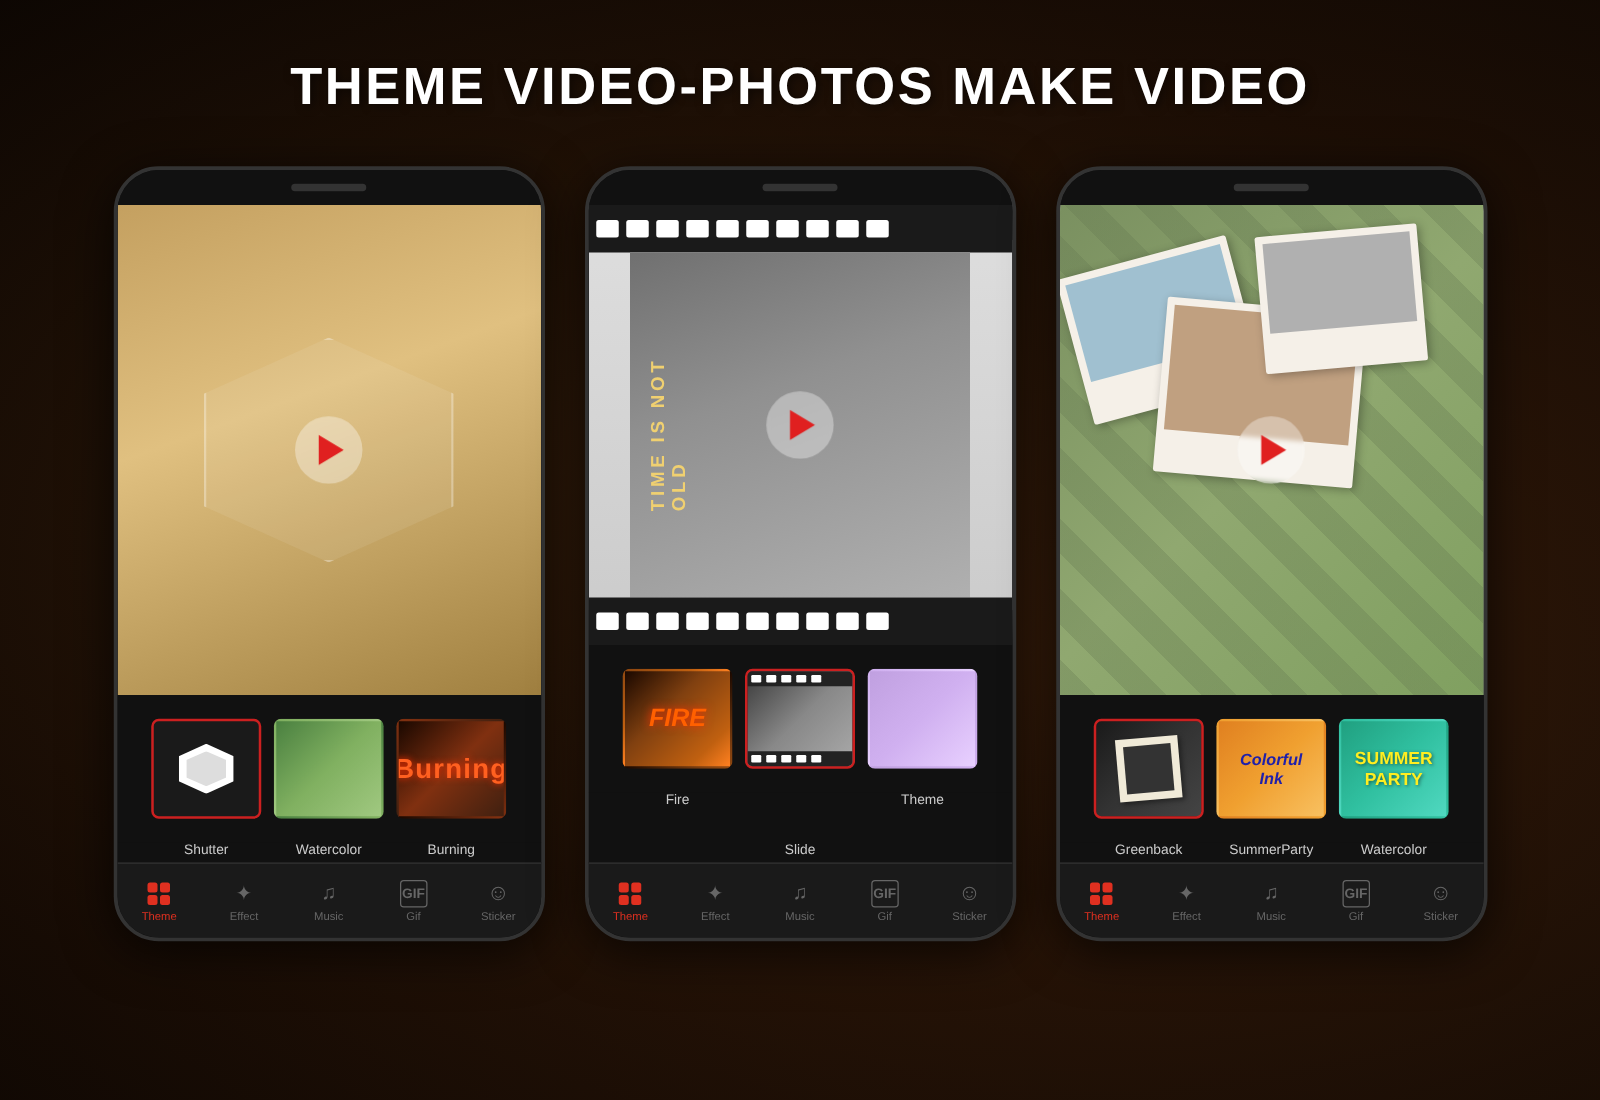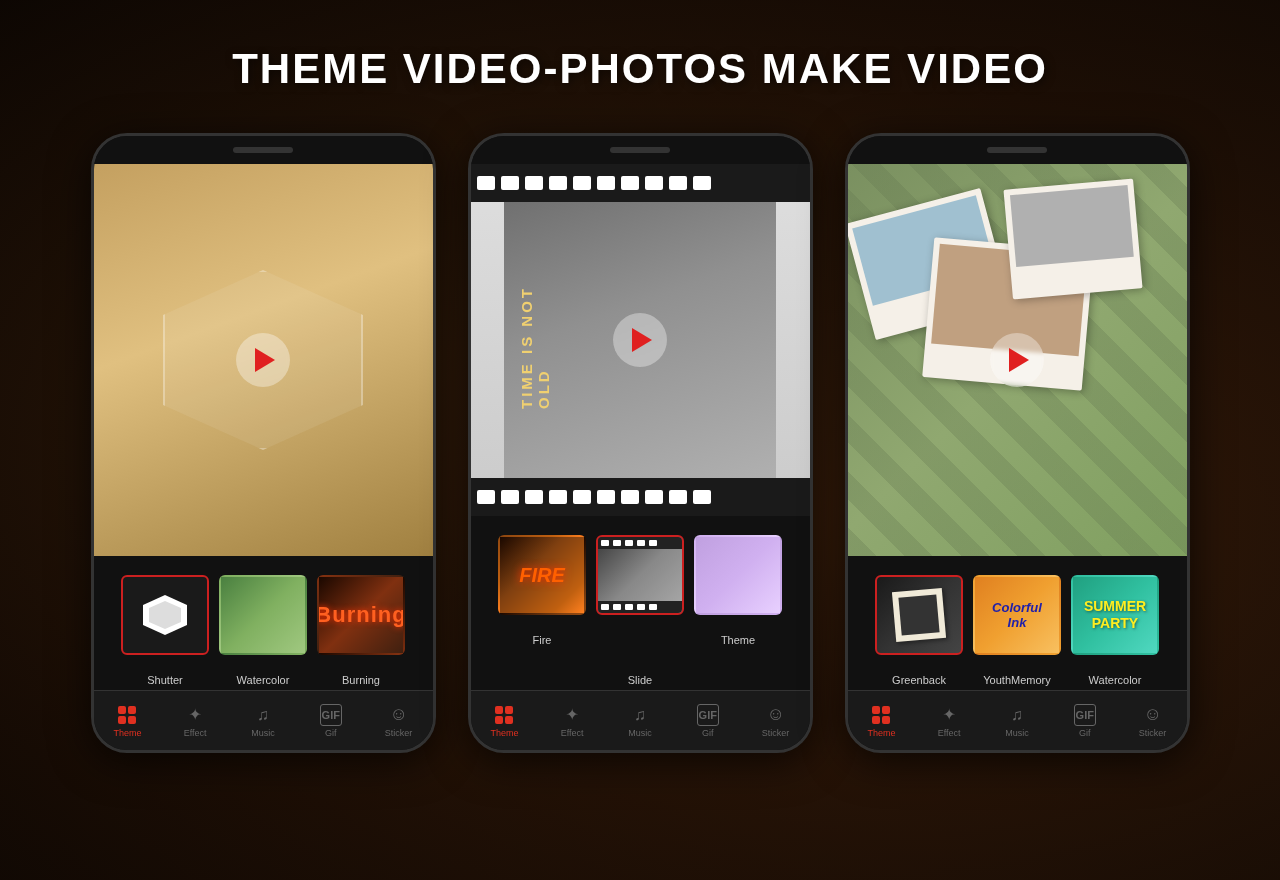--- a/index.html
+++ b/index.html
@@ -644,21 +644,21 @@
         <div class="thumb-inner">
           <span class="summer-text">SUMMER<br>PARTY</span>
         </div>
       </div>
     </div>
     <div class="thumb-labels-row">
       <div class="thumb-col">
         <span style="font-size:11px;color:#ccc;">Greenback</span>
       </div>
       <div class="thumb-col">
-        <span style="font-size:11px;color:#ccc;">YouthMemory</span>
+        <span style="font-size:11px;color:#ccc;">SummerParty</span>
       </div>
       <div class="thumb-col">
         <span style="font-size:11px;color:#ccc;">Watercolor</span>
       </div>
     </div>
 
     <div class="phone-nav">
       <div class="nav-item active">
         <div class="nav-icon">
           <div class="icon-theme active">

